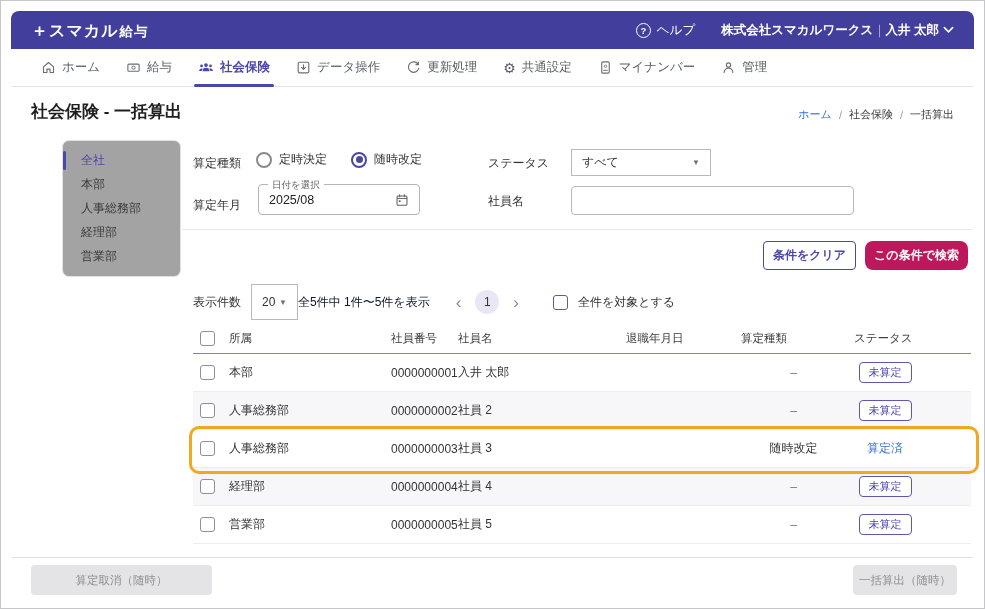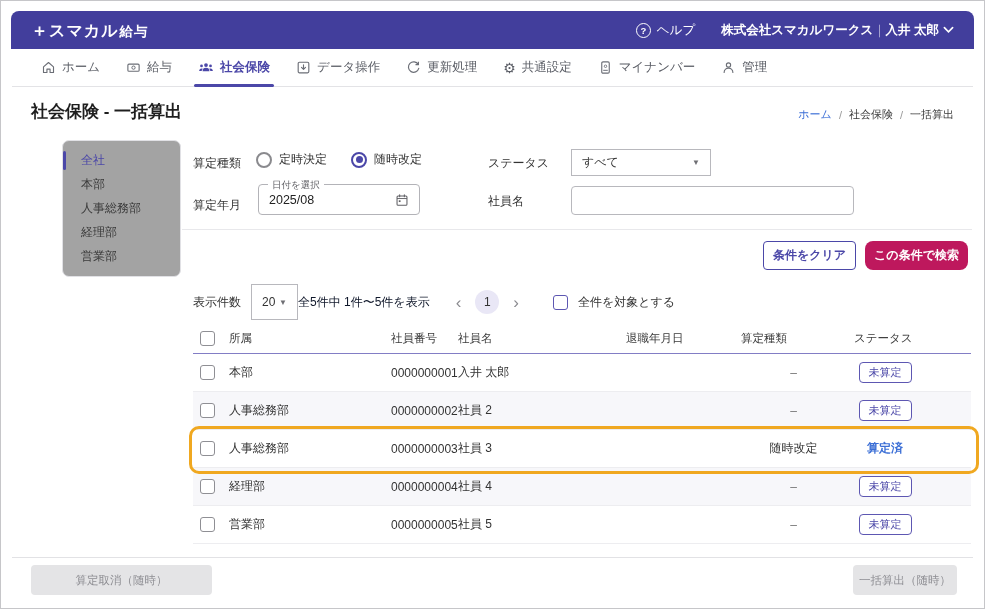--- a/index.html
+++ b/index.html
@@ -100,21 +100,21 @@
   .trow.thead { height:31px; font-size:11.5px; color:#3a3a3a; border-bottom:1.5px solid #827dc5; }
   .trow.alt { background:#f7f7fa; }
   .cell-check { display:flex; padding-left:7px; }
   .cell-calc { text-align:center; }
   .cell-calc.dash { color:#777; }
   .cell-status { display:flex; justify-content:center; max-width:78px; }
   .thead .cell-calc { text-align:left; }
   .thead .cell-status { justify-content:flex-start; max-width:none; padding-left:8px; }
   .badge { border:1px solid #5d57b2; color:#4b47a8; background:#fff; border-radius:4px; font-size:11px;
            padding:3px 9px; line-height:1.2; cursor:pointer; }
-  .status-link { color:#3c6fd6; font-size:12px; cursor:pointer;font-weight:bold; }
+  .status-link { color:#3c6fd6; font-size:12px; cursor:pointer; }
   .row-highlight { position:absolute; left:188px; top:425px; width:790px; height:48px; border:3px solid #f0a820;
                    border-radius:10px; pointer-events:none; z-index:5; }
 
   
   .footer-divider { position:absolute; left:11px; right:11px; top:556px; height:1px; background:#e2e2e5; }
   .btn-disabled { position:absolute; top:564px; height:30px; background:#e4e4e6; color:#8e8e93; border:none;
                   border-radius:4px; font-size:11.5px; display:flex; align-items:center; justify-content:center; }
   .btn-cancel { left:30px; width:181px; }
   .btn-batch { right:27px; width:104px; }
 

